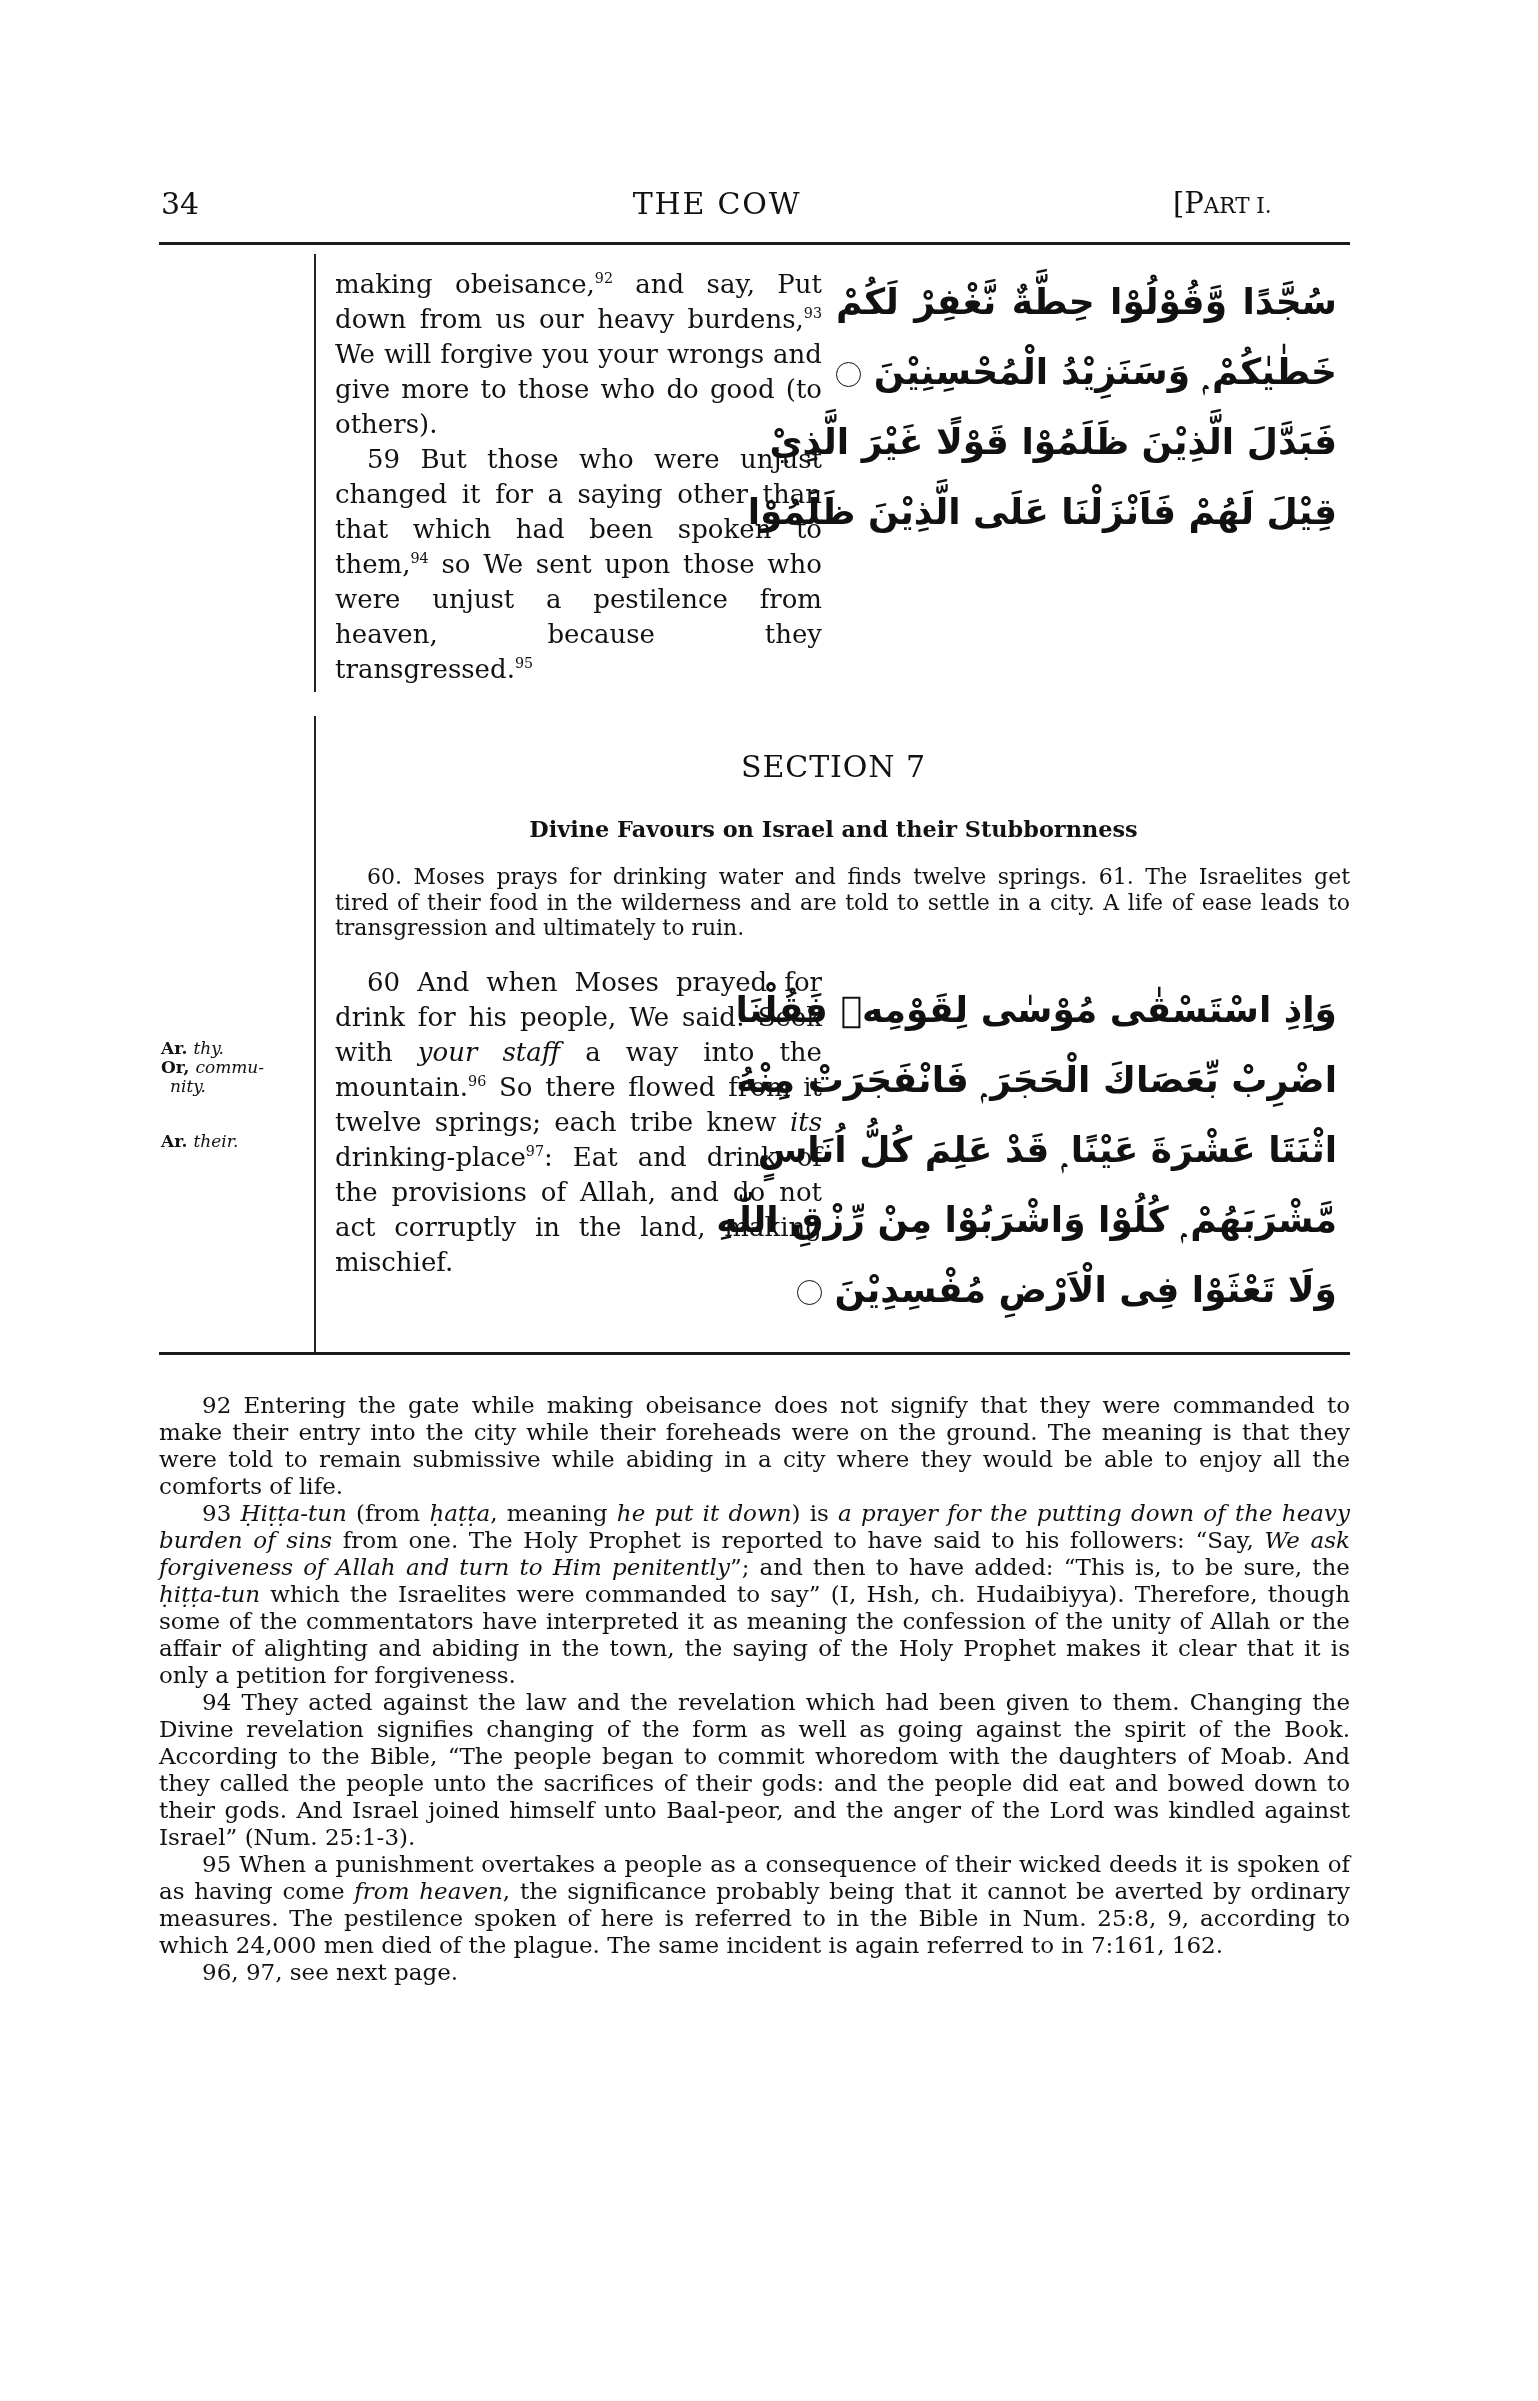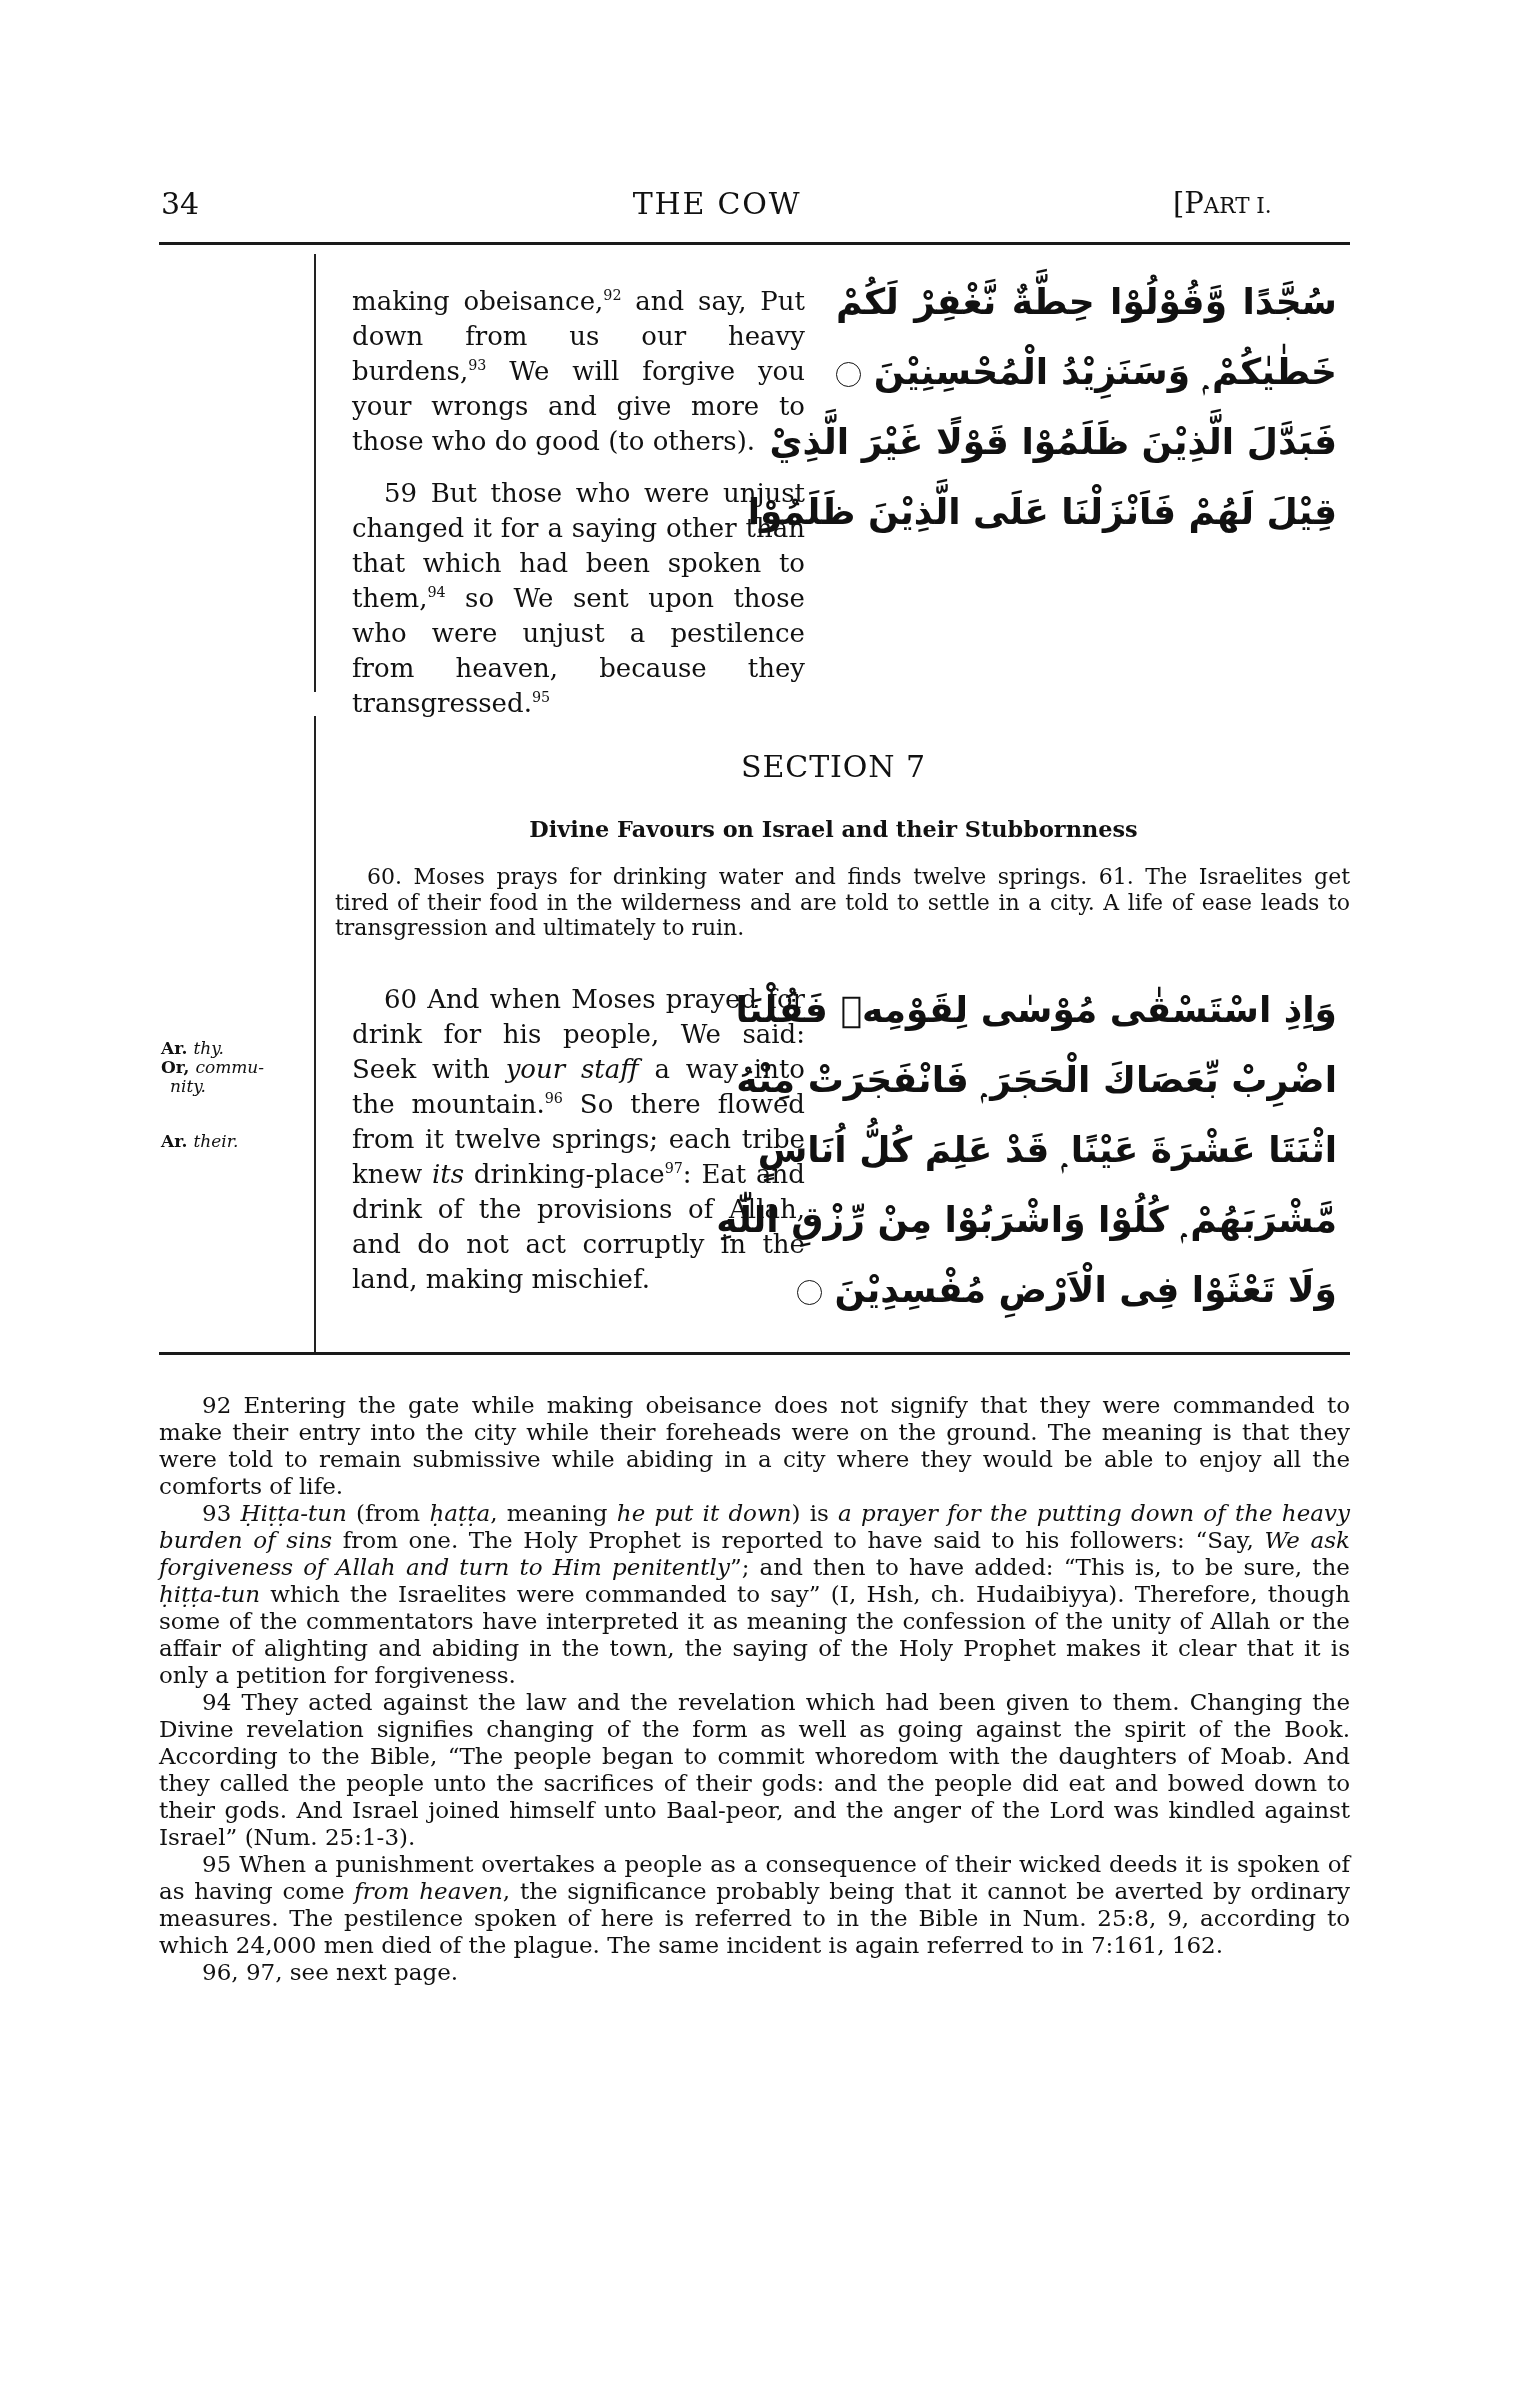--- a/index.html
+++ b/index.html
@@ -16,21 +16,21 @@
   .rule-top { top: 242px; }
   .rule-bottom { top: 1352px; }
   .col-divider { left: 314px; width: 1.8px; background: #222; }
   .col-divider.d1 { top: 254px; height: 438px; }
   .col-divider.d2 { top: 716px; height: 637px; }
 
   .verse-en {
     position: absolute; left: 335px; width: 487px;
     font-size: 26px; line-height: 35px; text-align: justify;
   }
-  .verse-en p { margin: 17px; }
+  .verse-en p { margin: 0; }
   .verse-en p.indent { text-indent: 32px; }
   .verse-en sup { font-size: 14.3px; vertical-align: 9.8px; line-height: 0; }
   .v1 { top: 267px; }
   .v2 { top: 965px; }
 
   .arabic {
     position: absolute; left: 836px; width: 501px;
     font-family: "DejaVu Sans", sans-serif; direction: rtl; text-align: justify;
     font-size: 36px; font-weight: bold;
   }

